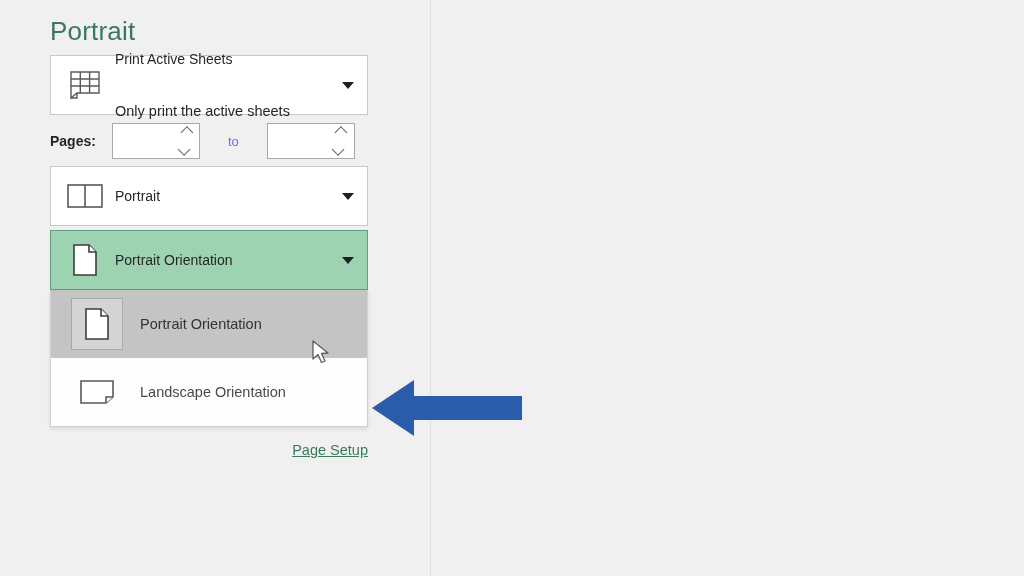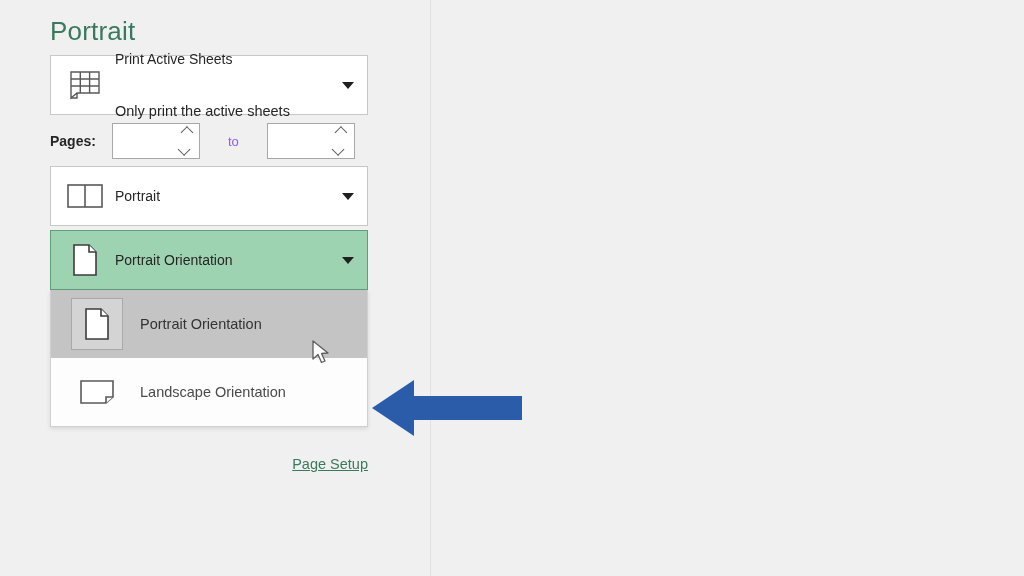--- a/index.html
+++ b/index.html
@@ -176,21 +176,21 @@
     font-size: 14.5px;
     color: #4a4a4a;
     padding-left: 17px;
   }
   .menu-item.hovered .mlabel { color: #333333; }
 
   
   .page-setup-row {
     width: 318px;
     text-align: right;
-    margin-top: 28px;
+    margin-top: 14px;
   }
   .page-setup {
     font-size: 14.5px;
     color: #3a7a5c;
     text-decoration: underline;
     cursor: pointer;
   }
 
   
   .blue-arrow {

